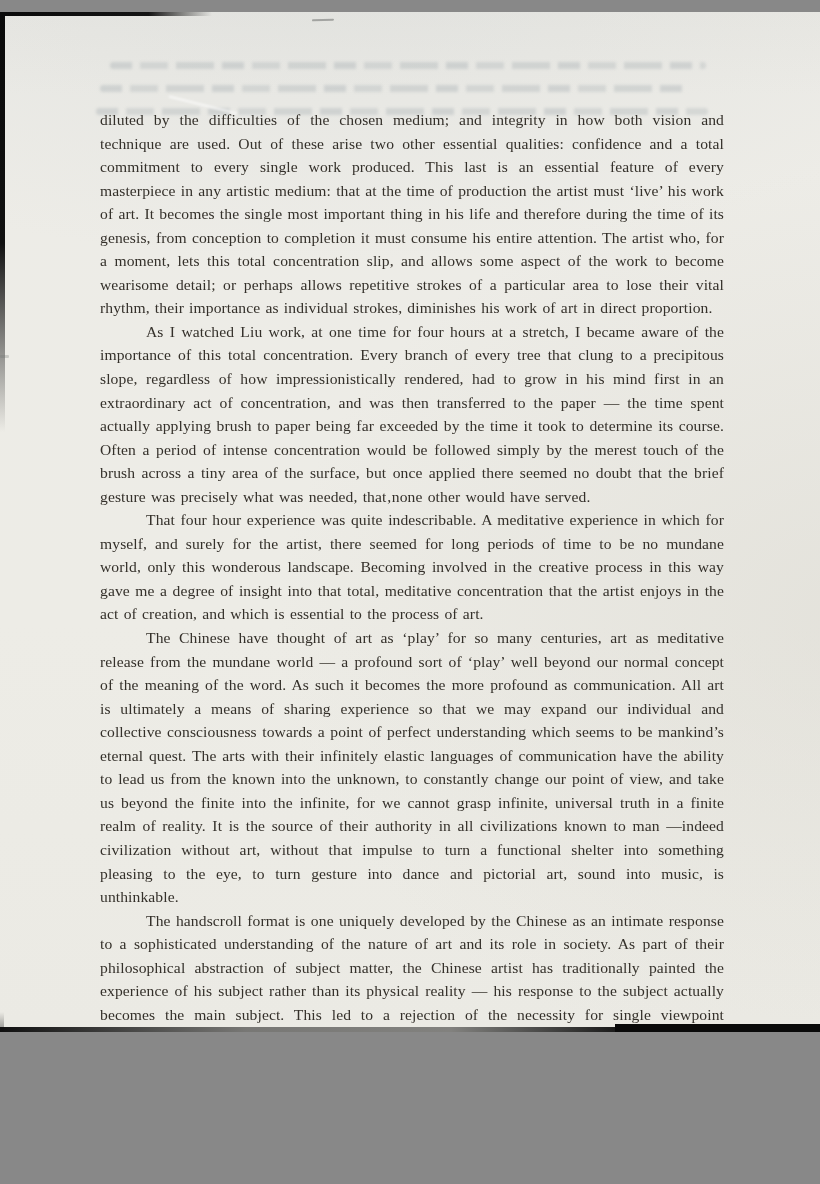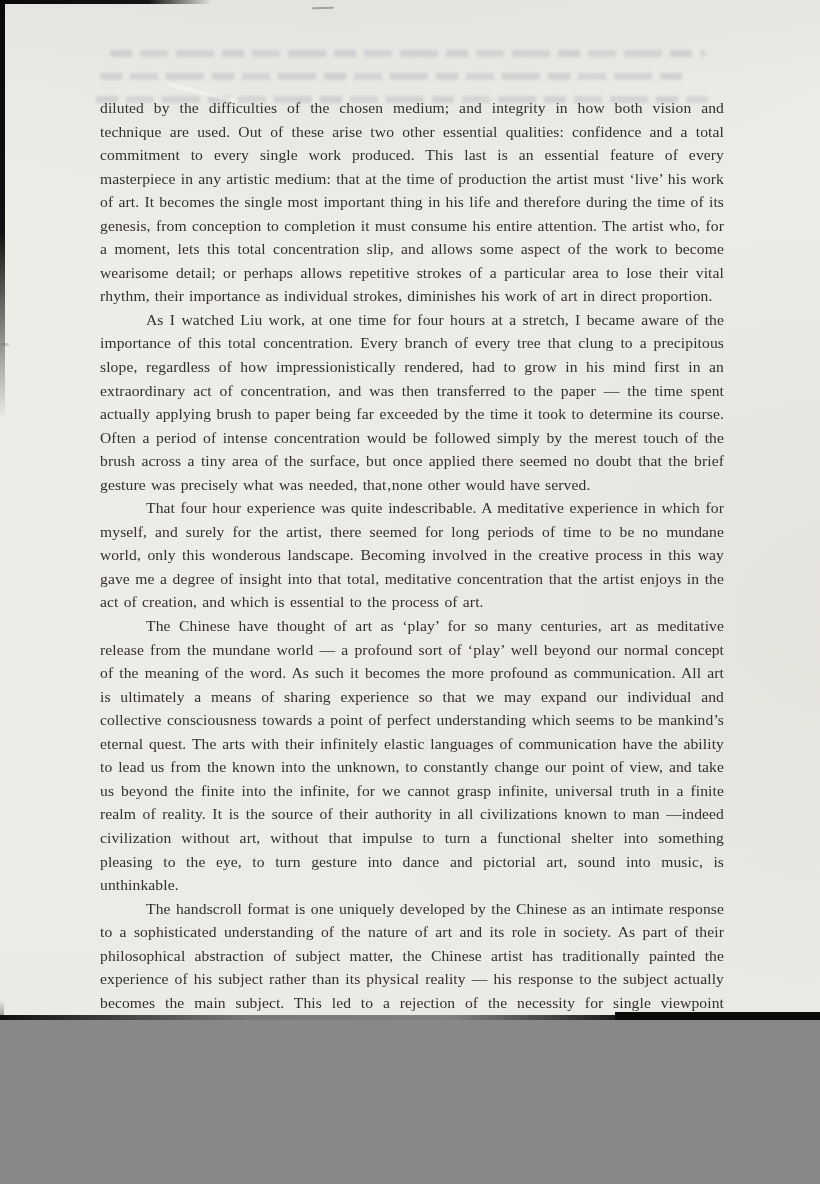--- a/index.html
+++ b/index.html
@@ -1,21 +1,21 @@
 <!DOCTYPE html>
 <html><head>
 <meta charset="utf-8">
 <style>
   html, body { margin: 0; padding: 0; }
   body { background: #888; }
   .scan {
     position: relative;
     width: 820px;
     height: 1020px;
-    margin: 0 auto;
+    margin: 12px auto;
     background:
       radial-gradient(1200px 500px at 40% -5%, rgba(210,214,214,0.35), rgba(210,214,214,0) 60%),
       radial-gradient(900px 700px at 105% 60%, rgba(216,214,206,0.45), rgba(216,214,206,0) 65%),
       linear-gradient(180deg, #e9e8e3 0%, #edece7 8%, #edece6 60%, #ebeae4 100%);
     overflow: hidden;
     font-family: "Liberation Serif", "DejaVu Serif", serif;
   }
 
   
   .edge { position: absolute; background: #0c0c0c; }

